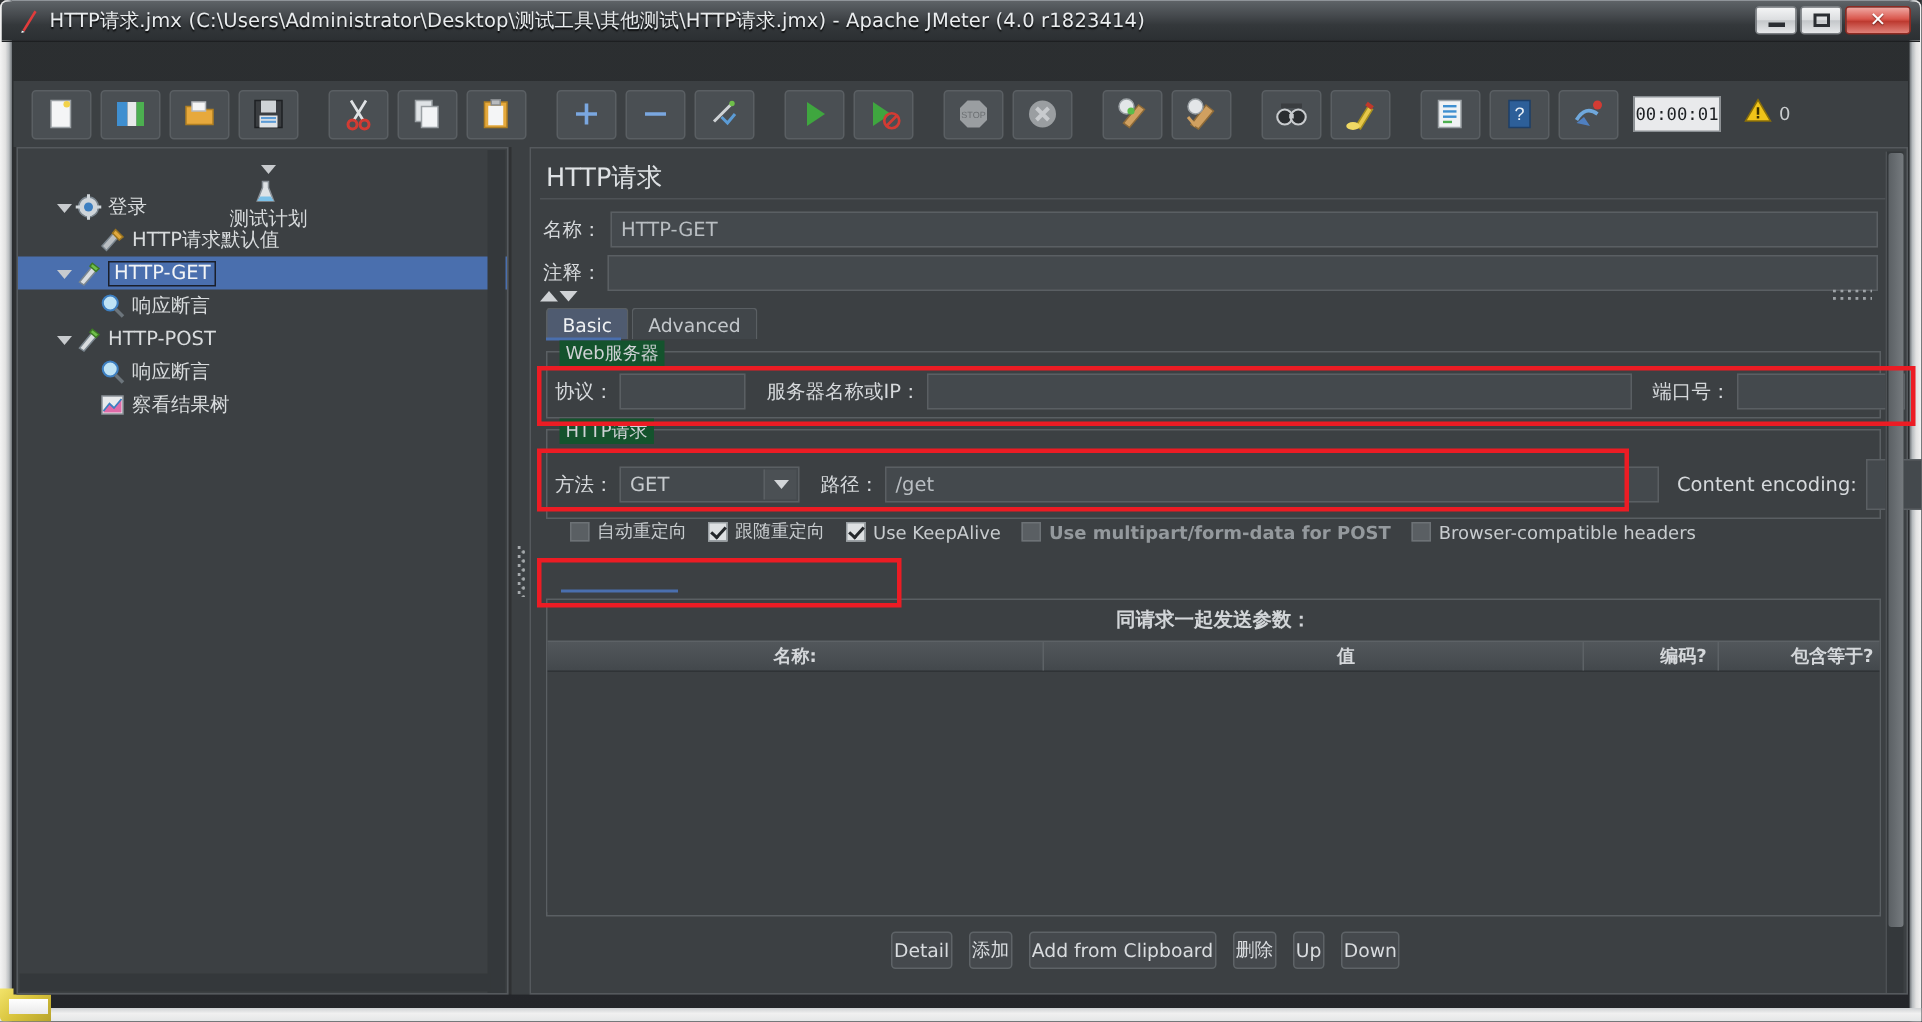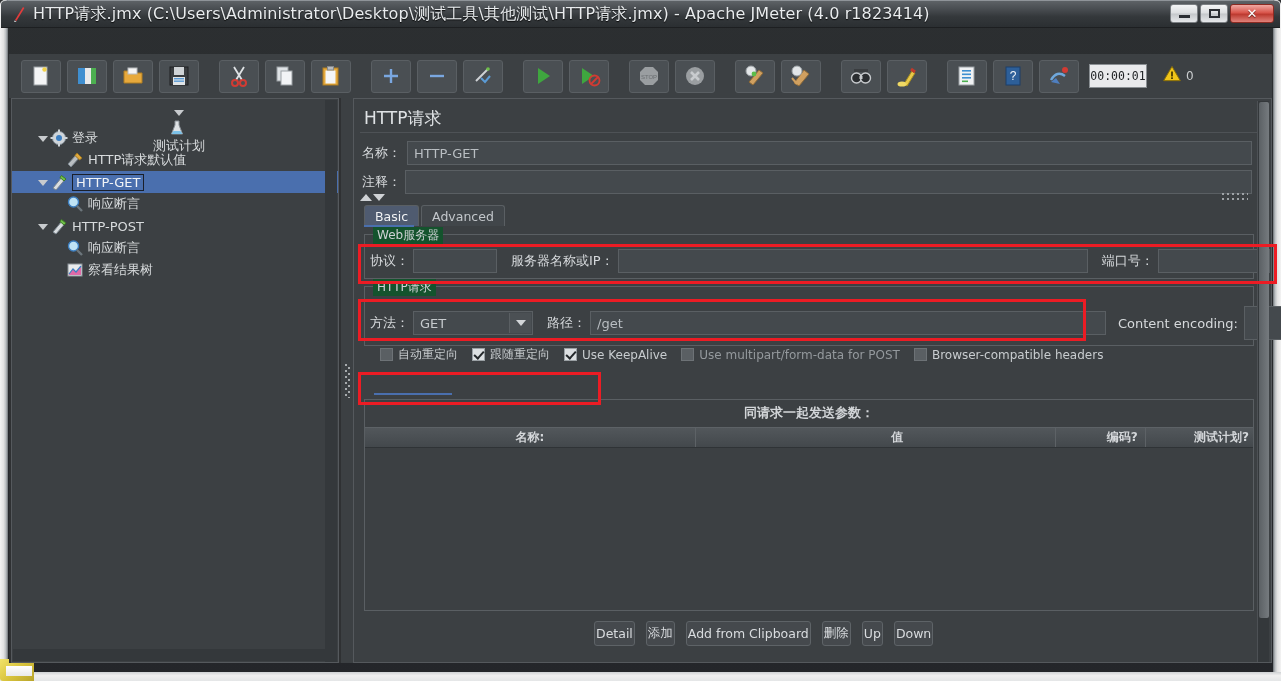--- a/index.html
+++ b/index.html
@@ -53,21 +53,21 @@
     background: linear-gradient(180deg, #5d6266 0%, #44484c 38%, #34383b 60%, #2b2f32 100%);
     border-radius: 4px 4px 0 0;
     border-bottom: 1px solid #1d1f21;
     display: flex; align-items: center;
   }
   .title-icon {
     width: 20px; height: 18px; margin-left: 8px; margin-right: 4px;
     position: relative;
   }
   .title-text {
-    color: #e9ecee; font-size: 16px; letter-spacing: 0.1px;
+    color: #e9ecee; font-size: 13px; letter-spacing: 0.1px;
     text-shadow: 0 1px 1px rgba(0,0,0,.85);
     white-space: nowrap;
   }
   .win-buttons { position:absolute; right: 6px; top: 3px; display:flex; gap:2px; }
   .win-btn {
     width: 28px; height: 19px;
     border: 1px solid #7b7f83;
     border-radius: 3px;
     background: linear-gradient(180deg,#f4f5f6 0%, #dcdee0 48%, #c4c7ca 52%, #e6e8ea 100%);
     display:flex; align-items:center; justify-content:center;
@@ -278,21 +278,21 @@
     width: 13px; height: 13px; background:#5a5f63; border:1px solid #6d7276;
     margin-right: 5px; position:relative; flex:0 0 13px;
   }
   .chk.checked { background:#dde0e2; border-color:#9aa0a4; }
   .chk.checked::after {
     content:""; position:absolute; left:3px; top:0px;
     width:4px; height:8px; border:solid #24282b; border-width:0 2px 2px 0;
     transform: rotate(42deg);
   }
   .chk-label { color:#c8cccf; font-size:12px; }
-  .chk-label.dim { color:#94999d; }
+  .chk-label.dim { color:#94999d;font-weight:bold; }
 
   
   .table-wrap {
     position:absolute; border:1px solid #5a5f63; background:#3c4043;
   }
   .table-caption {
     text-align:center; color:#d2d5d8; font-size:13px; padding: 4px 0 5px 0;
   }
   .thead { display:flex; height: 21px; background: linear-gradient(180deg,#52575b,#43484c);
            border-top:1px solid #5d6266; border-bottom:1px solid #2f3336;gap:44px; }
@@ -689,21 +689,21 @@
       </div>
 
       <div class="tab-underline" style="left:20px; top:294px; width:78px;"></div>
 
       <div class="table-wrap" style="left:10px; top:300px; width:890px; height:212px;font-weight:bold;">
         <div class="table-caption">同请求一起发送参数：</div>
         <div class="thead">
           <div class="th" style="width:388px;">名称:</div>
           <div class="th" style="width:370px;">值</div>
           <div class="th" style="width:54px;">编码?</div>
-          <div class="th" style="width:74px; border-right:none;">测试计划?</div>
+          <div class="th" style="width:74px; border-right:none;">包含等于?</div>
         </div>
         <div class="tbody" style="height:160px;"></div>
       </div>
 
       <div class="btnbar" style="left:240px; top:522px;">
         <div class="btn">Detail</div>
         <div class="btn">添加</div>
         <div class="btn">Add from Clipboard</div>
         <div class="btn">删除</div>
         <div class="btn">Up</div>

